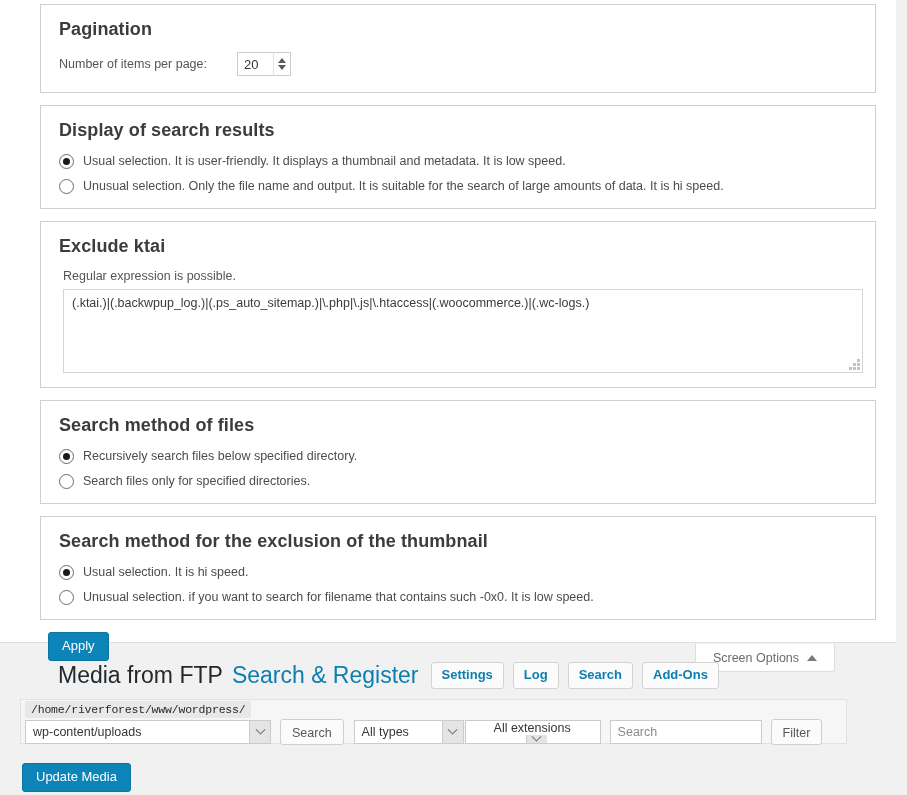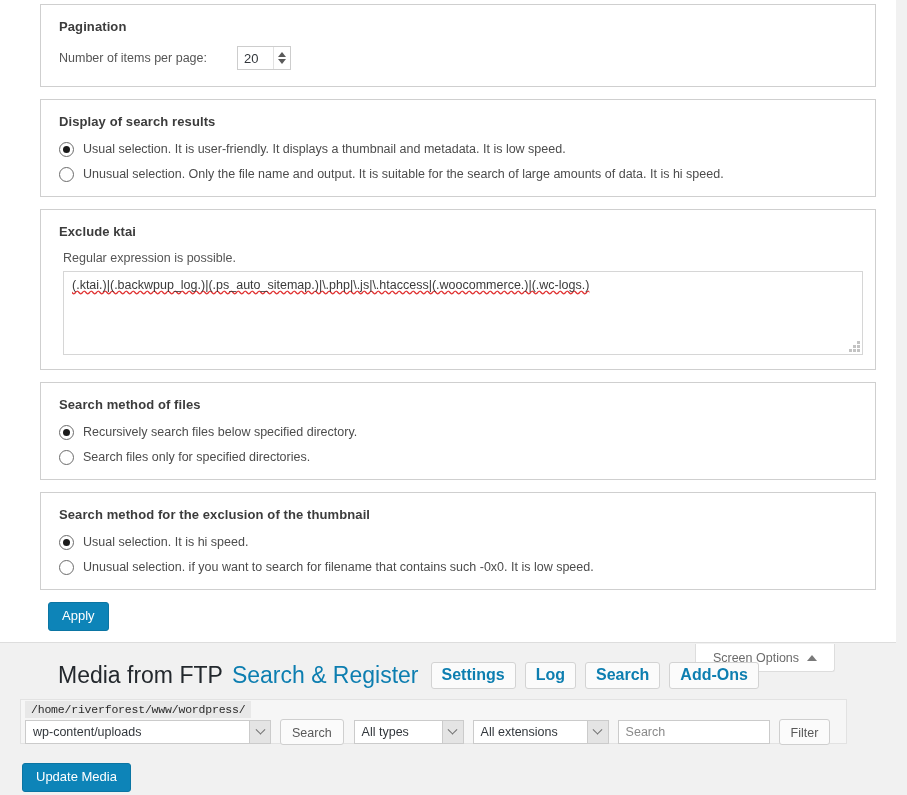--- a/index.html
+++ b/index.html
@@ -35,21 +35,21 @@
   .fieldset {
     border: 1px solid #cfcfcf;
     background: #fff;
     box-sizing: border-box;
     width: 836px;
     margin: 0 0 12px 0;
     padding: 12px 14px 14px 14px;
   }
   .fs-title {
     font-weight: bold;
-    font-size: 13px;
+    font-size: 18px;
     color: #3c3c3c;
     margin: 2px 0 12px 4px;
     letter-spacing: 0.1px;
   }
 
   
   .pag-row {
     display: flex;
     align-items: center;
     margin: 0 0 2px 4px;
@@ -153,21 +153,20 @@
     box-sizing: border-box;
     width: 800px;
     height: 84px;
     padding: 6px 8px;
     font-size: 12.5px;
     color: #3a3a3a;
     overflow: hidden;
     white-space: nowrap;
   }
   .squiggle {
-    text-decoration: underline;
     text-decoration-style: wavy;
     text-decoration-color: #e03030;
     text-decoration-skip-ink: none;
   }
   .grip {
     position: absolute;
     right: 3px;
     bottom: 3px;
     width: 11px;
     height: 11px;
@@ -190,21 +189,21 @@
     padding: 6px 13px 7px 13px;
     line-height: 14px;
     box-sizing: border-box;
   }
   .btn-secondary {
     display: inline-block;
     background: #fbfbfb;
     color: #0d7eb0;
     border: 1px solid #d3d3d3;
     border-radius: 3px;
-    font-size: 16px;
+    font-size: 13px;
     font-weight: bold;
     padding: 4px 10px 5px 10px;
     line-height: 16px;
   }
   .btn-plain {
     display: inline-block;
     background: #fbfbfb;
     color: #585858;
     border: 1px solid #cfcfcf;
     border-radius: 3px;
@@ -468,21 +467,21 @@
   <div class="bar-row">
     <span class="select" style="width:246px;">
       <span class="sel-text">wp-content/uploads</span>
       <span class="sel-arrow"></span>
     </span>
     <span class="btn-plain" style="margin-left:9px;height:26px;">Search</span>
     <span class="select" style="width:110px;margin-left:10px;">
       <span class="sel-text">All types</span>
       <span class="sel-arrow"></span>
     </span>
-    <span class="select" style="width:136px;margin-left:9px;">
+    <span class="select" style="width:136px;margin-left:1px;flex-direction:column;">
       <span class="sel-text">All extensions</span>
       <span class="sel-arrow"></span>
     </span>
     <span class="text-input" style="width:152px;margin-left:9px;" placeholder="Search">Search</span>
     <span class="btn-plain" style="margin-left:9px;height:26px;">Filter</span>
   </div>
 </div>
 
 <div id="update-media-wrap">
   <span class="btn-primary">Update Media</span>

